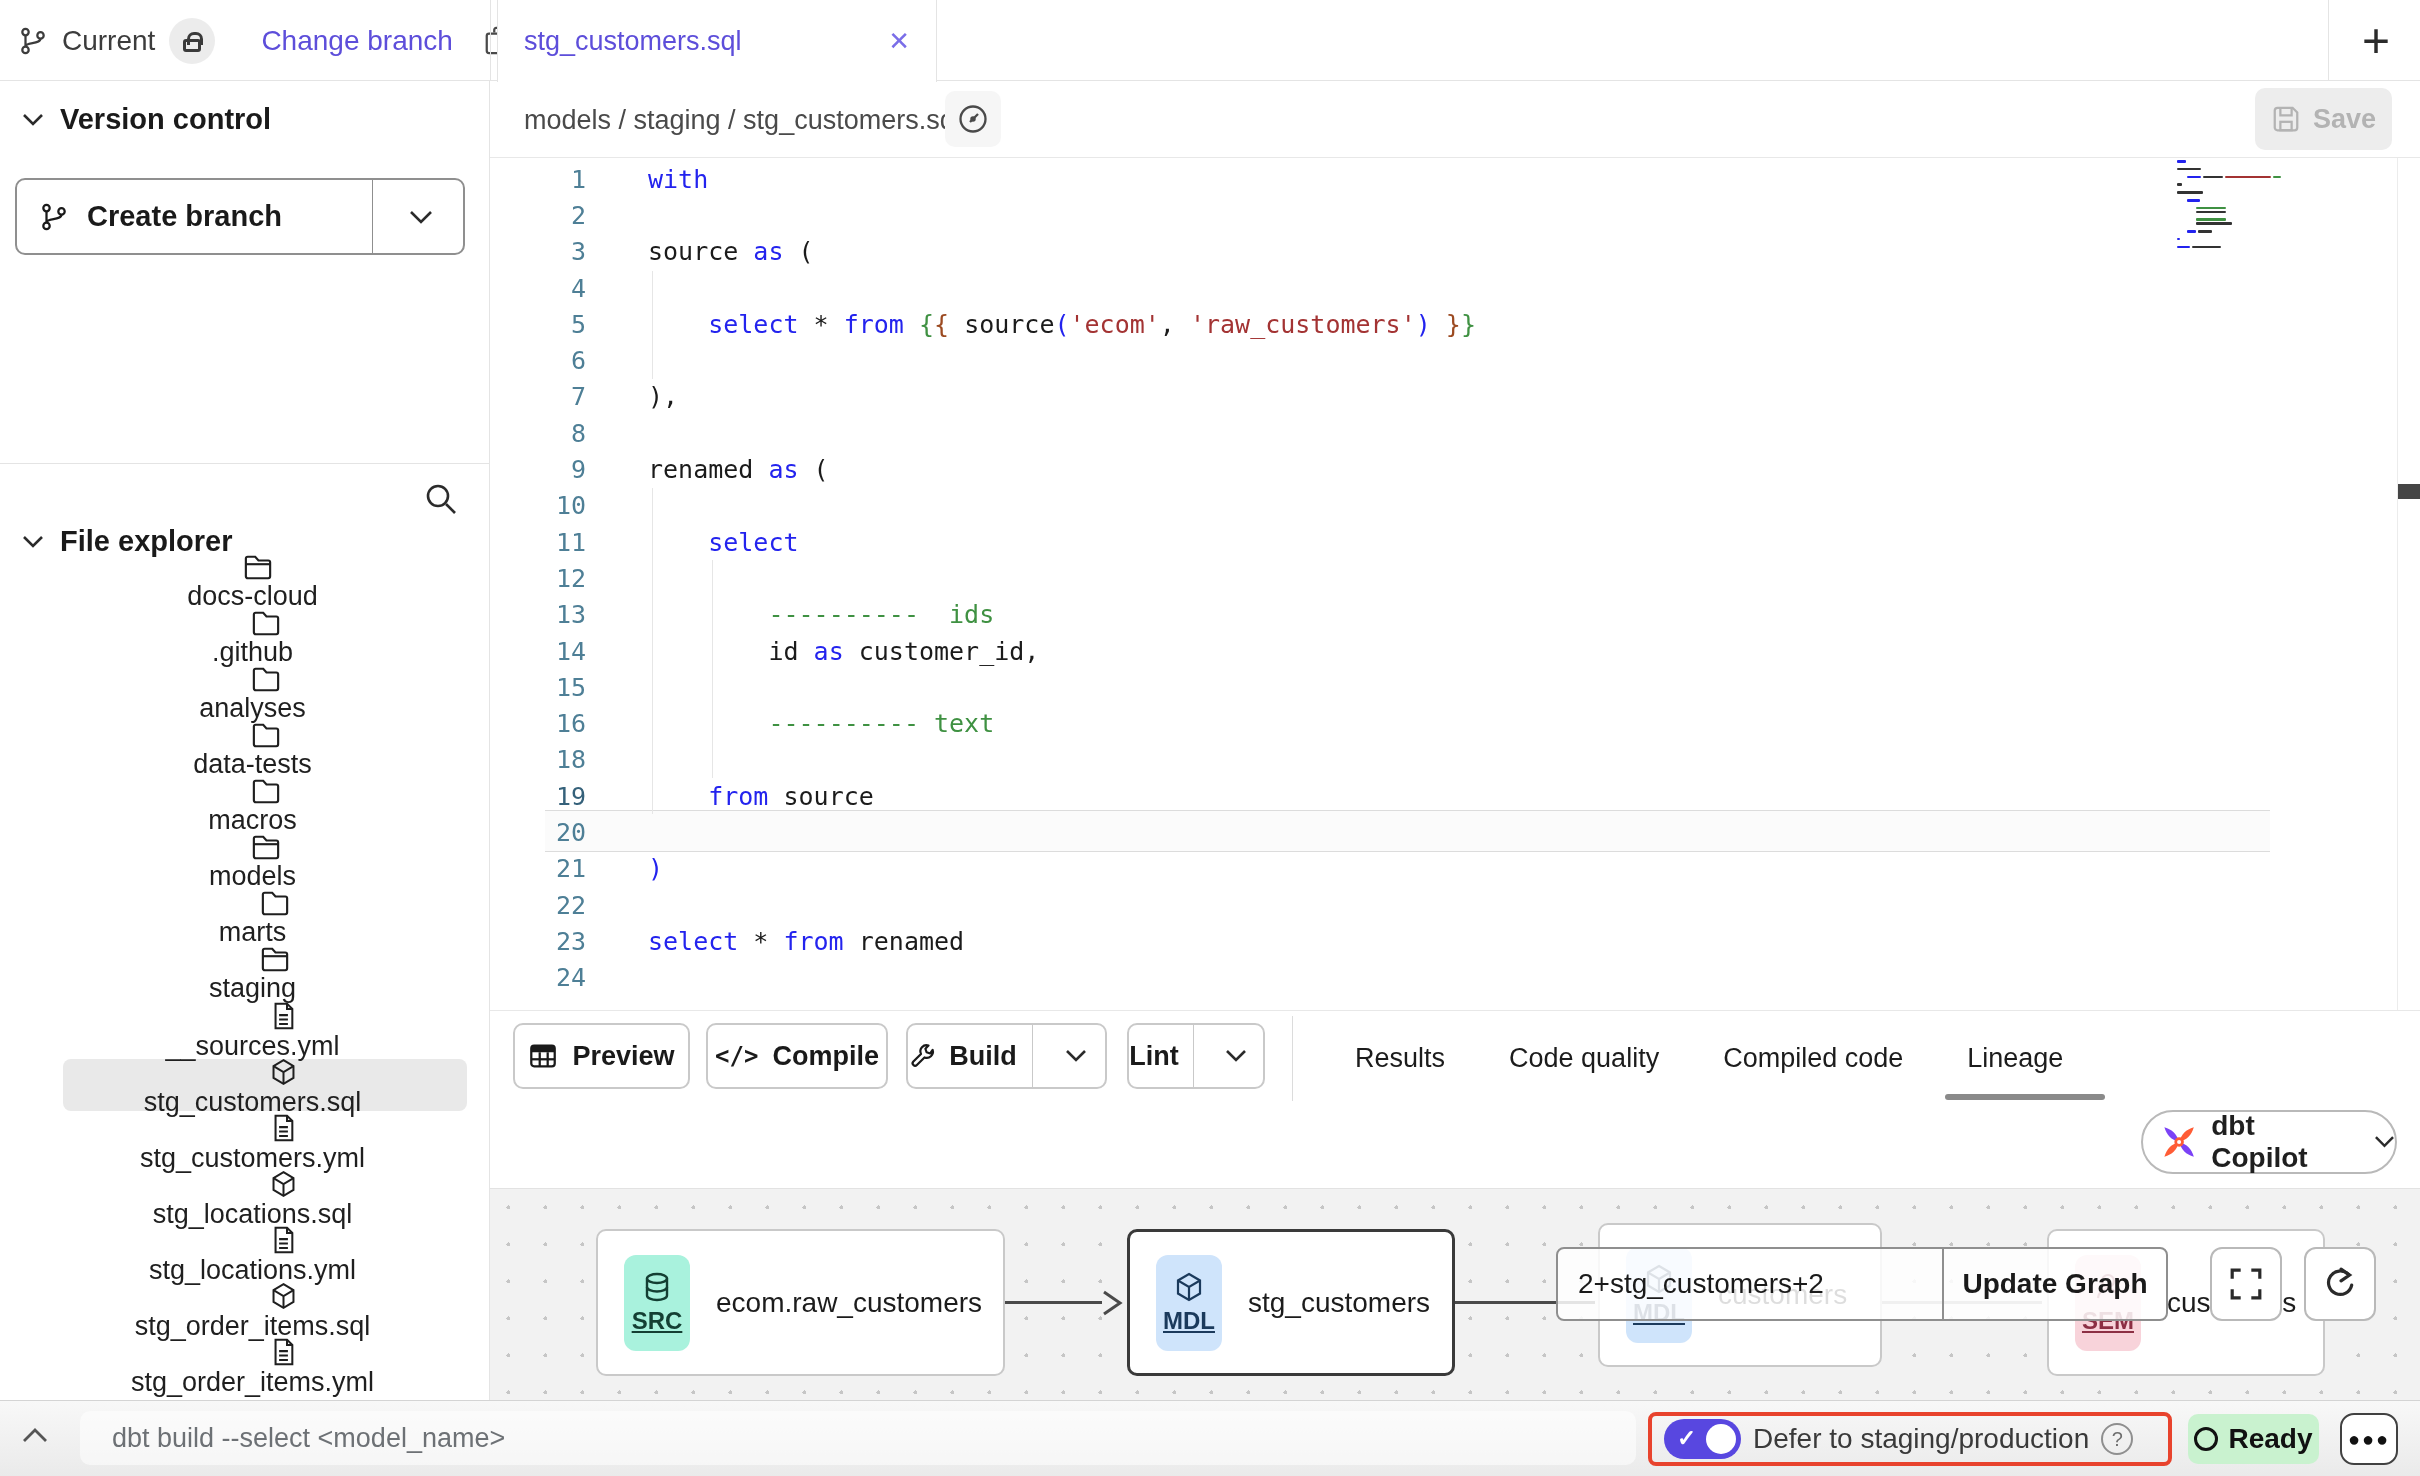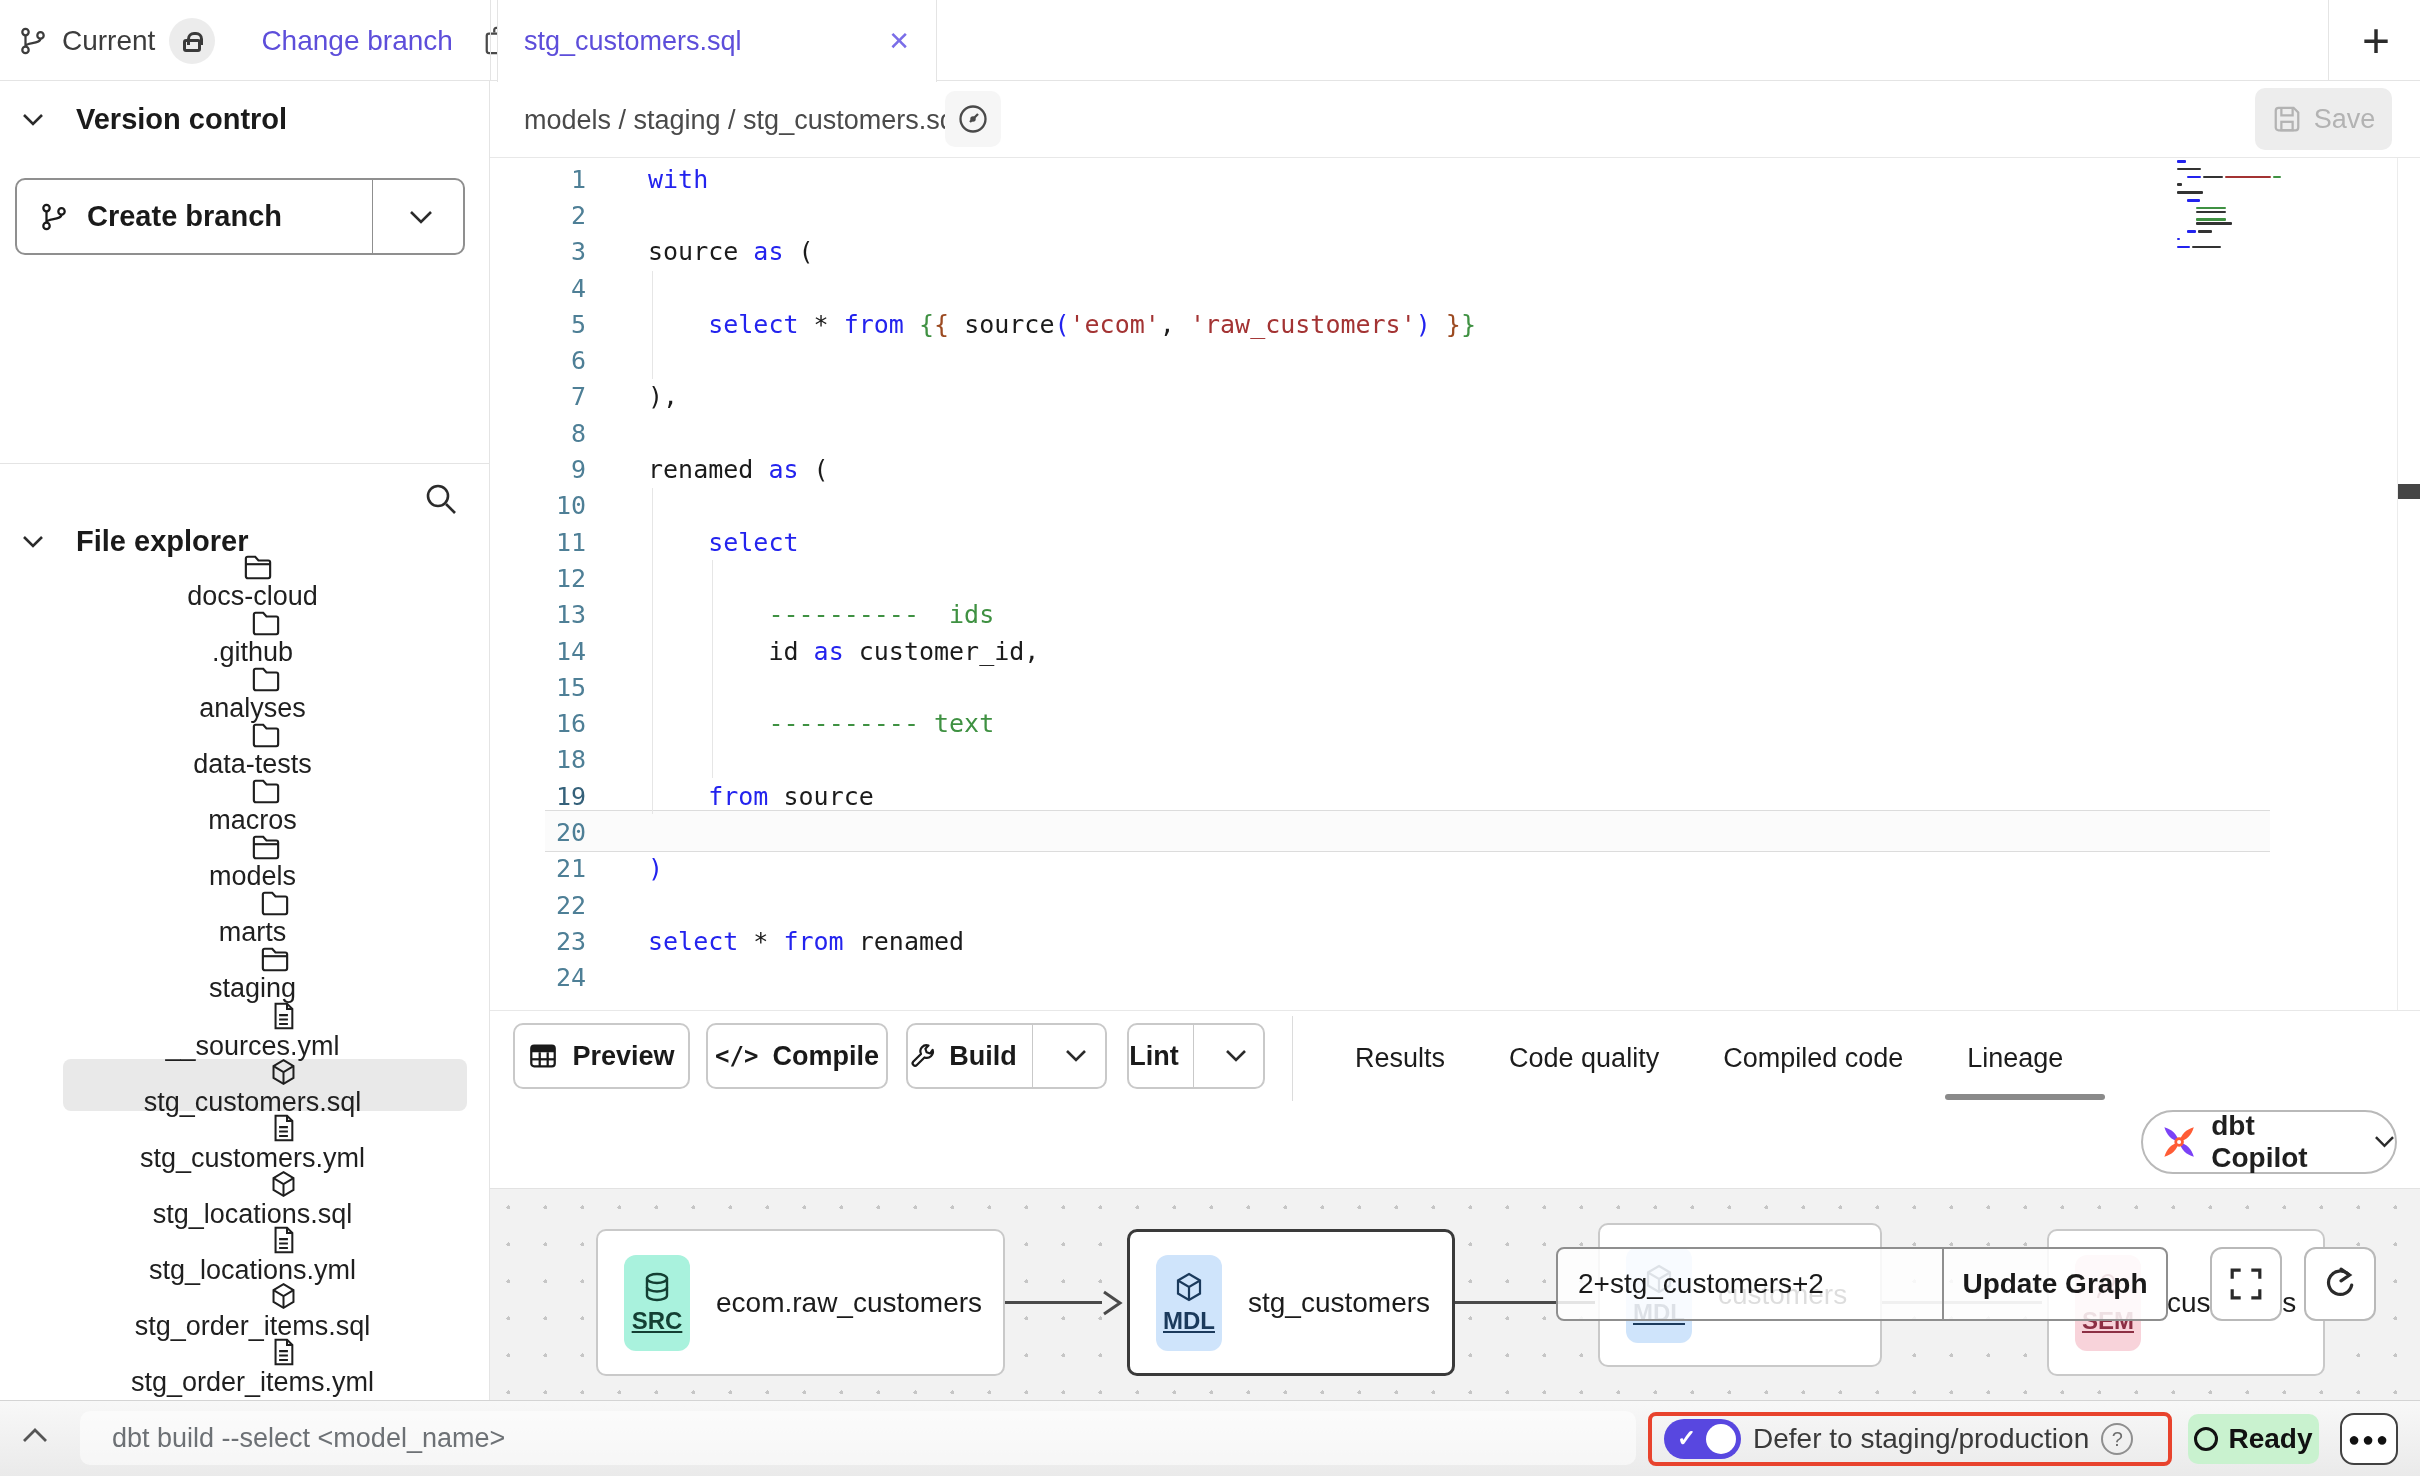--- a/index.html
+++ b/index.html
@@ -26,21 +26,21 @@
     display:flex; align-items:center; justify-content:space-between; padding:0 26px; }
   .tab-title { font-size:27px; font-weight:500; color:#5d4eda; }
   .tab-close { font-size:26px; color:#7a6ee8; cursor:pointer; }
   .newtab-divider { position:absolute; left:2328px; top:0; width:1px; height:81px; background:#e4e4e4; }
   .new-tab { position:absolute; left:2350px; top:7px; width:52px; height:66px; font-size:48px; font-weight:300;
     color:#2b2b2b; display:flex; align-items:center; justify-content:center; cursor:pointer; }
 
   
   .sidebar { position:absolute; left:0; top:81px; width:490px; height:1319px; background:#fff;
     border-right:1px solid #e4e4e4; }
-  .section-head { display:flex; align-items:center; gap:32px; padding-left:22px; }
+  .section-head { display:flex; align-items:center; gap:16px; padding-left:22px; }
   .section-title { font-size:29px; font-weight:700; color:#1a1a1a; }
   .vc-head { position:absolute; left:0; top:22px; width:100%; }
   .create-branch { position:absolute; left:15px; top:97px; width:450px; height:77px; border:2px solid #8f8f8f;
     border-radius:10px; background:#fff; display:flex; align-items:center; cursor:pointer; }
   .cb-label { font-size:29px; font-weight:600; color:#1a1a1a; margin-left:18px; }
   .cb-div { position:absolute; right:90px; top:0; width:1px; height:100%; background:#8f8f8f; }
   .cb-chev { position:absolute; right:30px; top:30px; }
   .vc-fe-divider { position:absolute; left:0; top:382px; width:490px; height:1px; background:#e4e4e4; }
   .fe-head { position:absolute; left:0; top:405px; width:100%;margin-top:39px; }
   .fe-search { position:absolute; right:30px; top:400px; cursor:pointer; }
@@ -51,21 +51,21 @@
   .tree-lab { margin-left:15px; z-index:1; }
 
   
   .crumb-row { position:absolute; left:490px; top:81px; width:1930px; height:77px; background:#fff;
     border-bottom:1px solid #e8e8e8; }
   .crumb-path { position:absolute; left:34px; top:24px; font-size:27px; color:#4a4a4a; }
   .compass-btn { position:absolute; left:455px; top:10px; width:56px; height:56px; border-radius:10px;
     background:#f6f6f6; display:flex; align-items:center; justify-content:center; cursor:pointer; }
   .save-btn { position:absolute; left:1765px; top:7px; width:137px; height:62px; background:#ededed;
     border-radius:10px; display:flex; align-items:center; justify-content:center; gap:12px; cursor:default; }
-  .save-lab { font-size:27px; font-weight:400; color:#b3b3b3; }
+  .save-lab { font-size:27px; font-weight:700; color:#b3b3b3; }
 
   
   .editor { position:absolute; left:490px; top:158px; width:1930px; height:852px; background:#fff; overflow:hidden; }
   .cur-band { position:absolute; left:55px; top:652px; width:1725px; height:42px; background:#fbfbfb;
     border-top:1px solid #dcdcdc; border-bottom:1px solid #dcdcdc; z-index:0; }
   .iguide { position:absolute; width:1px; background:#e6e6e6; z-index:0; }
   #code-rows { position:absolute; left:0; top:3px; width:100%; z-index:1; }
   .crow { height:36.3px; display:flex; align-items:center; }
   .gut { width:112px; text-align:right; padding-right:16px; font-family:"DejaVu Sans Mono", monospace;
     font-size:25px; color:#4e7f96; flex:none; }

